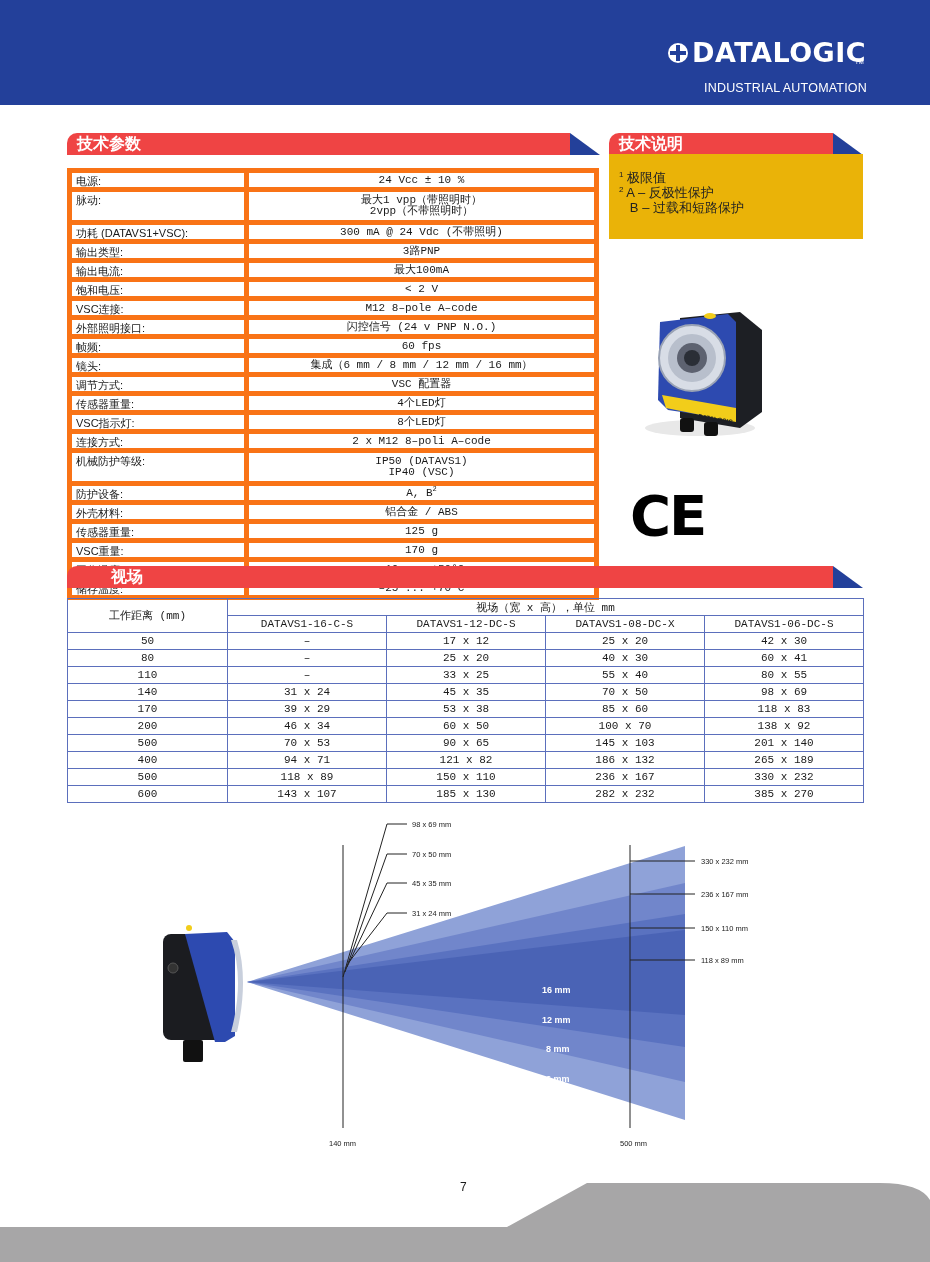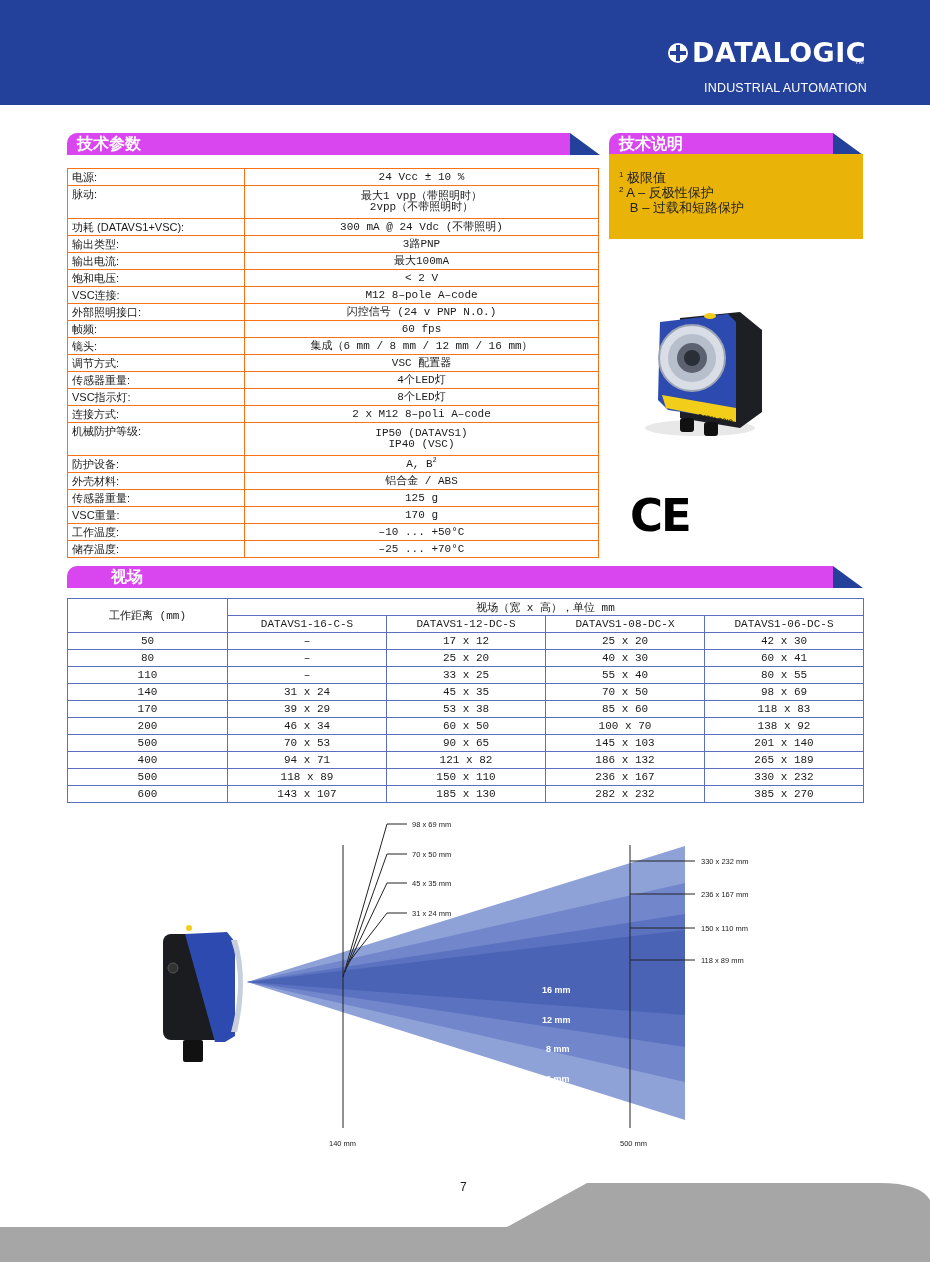--- a/index.html
+++ b/index.html
@@ -10,42 +10,42 @@
   .top-band { position: absolute; left: 0; top: 0; width: 930px; height: 105px; background: #23409a; }
   .logo { position: absolute; left: 668px; top: 40px; width: 200px; height: 50px; }
   .logo-mark { position: absolute; left: 0; top: 3px; width: 20px; height: 20px; border-radius: 50%; background: #fff; }
   .logo-mark::before { content: ""; position: absolute; left: 8px; top: 2px; width: 4px; height: 16px; background: #23409a; }
   .logo-mark::after { content: ""; position: absolute; left: 2px; top: 8px; width: 16px; height: 4px; background: #23409a; }
   .logo-word { position: absolute; left: 24px; top: -2px; font-family: "DejaVu Sans", sans-serif; font-weight: bold; font-size: 27px; letter-spacing: 0.5px; color: #fff; line-height: 30px; }
   .logo-tm { position: absolute; left: 187px; top: 19px; font-size: 6px; color: #fff; }
   .logo-sub { position: absolute; left: 36px; top: 41px; font-size: 12.5px; color: #fff; letter-spacing: 0.2px; }
 
   
-  .sec-head { position: absolute; height: 22px; background: #d946ef; border-top-left-radius: 10px; color: #fff; font-weight: bold; font-size: 16px; line-height: 22px; padding-left: 10px; }
+  .sec-head { position: absolute; height: 22px; background: #ef4444; border-top-left-radius: 10px; color: #fff; font-weight: bold; font-size: 16px; line-height: 22px; padding-left: 10px; }
   .sec-head::after { content: ""; position: absolute; right: -30px; top: 0; border-top: 22px solid transparent; border-left: 30px solid #23409a; width: 0; height: 0; }
 
   
   table { border-collapse: collapse; font-size: 11px; }
   .spec-table { position: absolute; left: 67px; top: 168px; width: 532px; }
-  .spec-table td { border: 1px solid #f97316; padding: 0 4px; height: 17px; line-height: 12px; vertical-align: middle; }
+  .spec-table td { border: 5px solid #f97316; padding: 0 4px; height: 17px; line-height: 12px; vertical-align: middle; }
   .spec-table td.k { width: 177px; text-align: left; vertical-align: top; padding-top: 2px; }
   .spec-table td.v { text-align: center; font-family: Liberation Mono, monospace; }
   .spec-table tr.tall td { height: 33px; }
   .spec-table tr.tall td.v { line-height: 11px; }
   .spec-table .v span { display: block; }
   sup { font-size: 7px; vertical-align: super; line-height: 0; }
 
   
   .notes-box { position: absolute; left: 609px; top: 154px; width: 254px; height: 85px; background: #eab308; font-size: 13px; line-height: 15px; padding: 16px 0 0 10px; color: #222; }
   .note-line { display: block; white-space: pre; }
   .note-line sup { font-size: 8px; }
 
   
   .photo { position: absolute; left: 640px; top: 300px; width: 130px; height: 140px; }
-  .ce-mark { position: absolute; left: 630px; top: 492px; font-family: "DejaVu Sans", sans-serif; font-size: 45px; font-weight: bold; letter-spacing: -2px; color: #000; line-height: 48px; }
+  .ce-mark { position: absolute; left: 630px; top: 492px; font-family: "DejaVu Sans", sans-serif; font-size: 56px; font-weight: bold; letter-spacing: -2px; color: #000; line-height: 48px; }
 
   
   .fov-table { position: absolute; left: 67px; top: 598px; width: 797px; font-family: Liberation Mono, monospace; }
   .fov-table td, .fov-table th { border: 1px solid #5b6fbc; height: 17px; text-align: center; font-weight: normal; font-size: 11px; padding: 0 2px; }
   .fov-table th.dist { width: 160px; }
   .fov-table th.m { width: 159px; }
 
   
   .diagram { position: absolute; left: 155px; top: 810px; width: 620px; height: 350px; }
   .diagram text { font-family: "Liberation Sans", sans-serif; }

